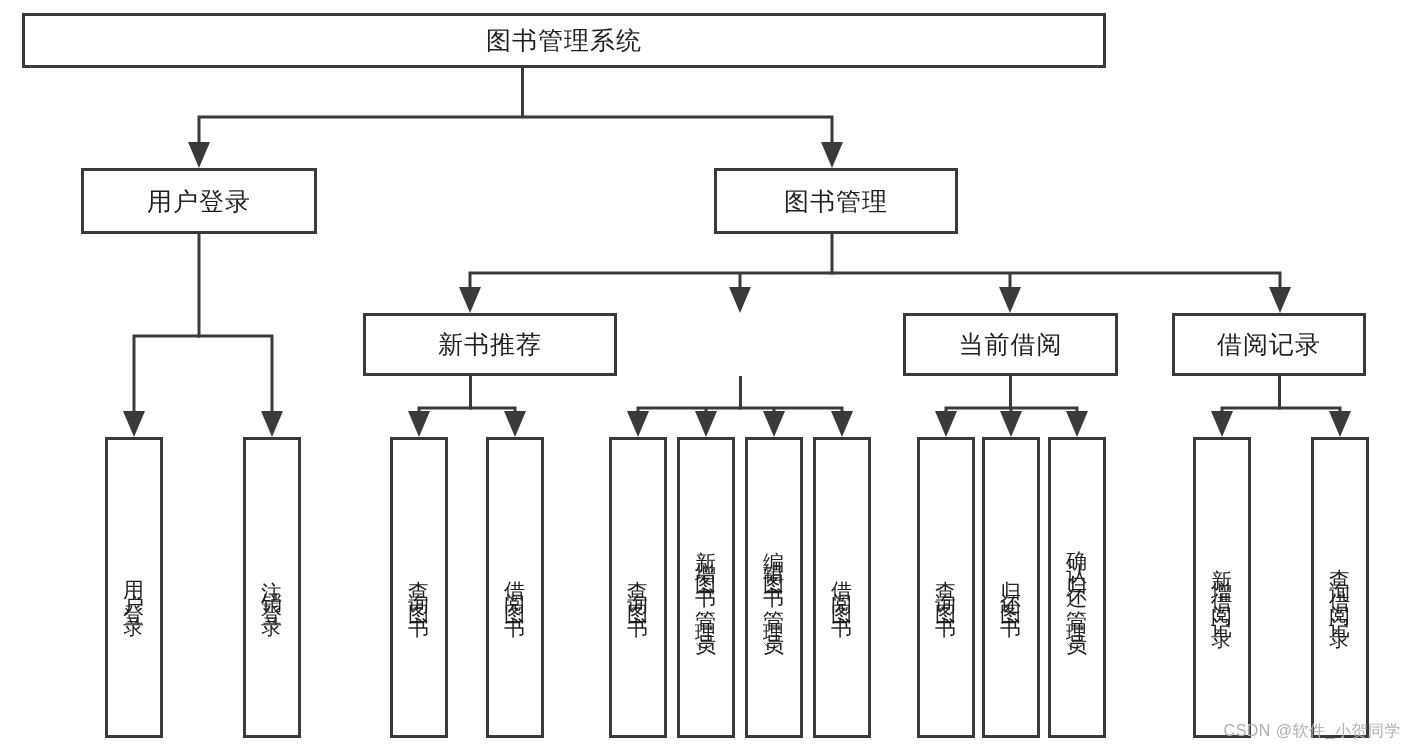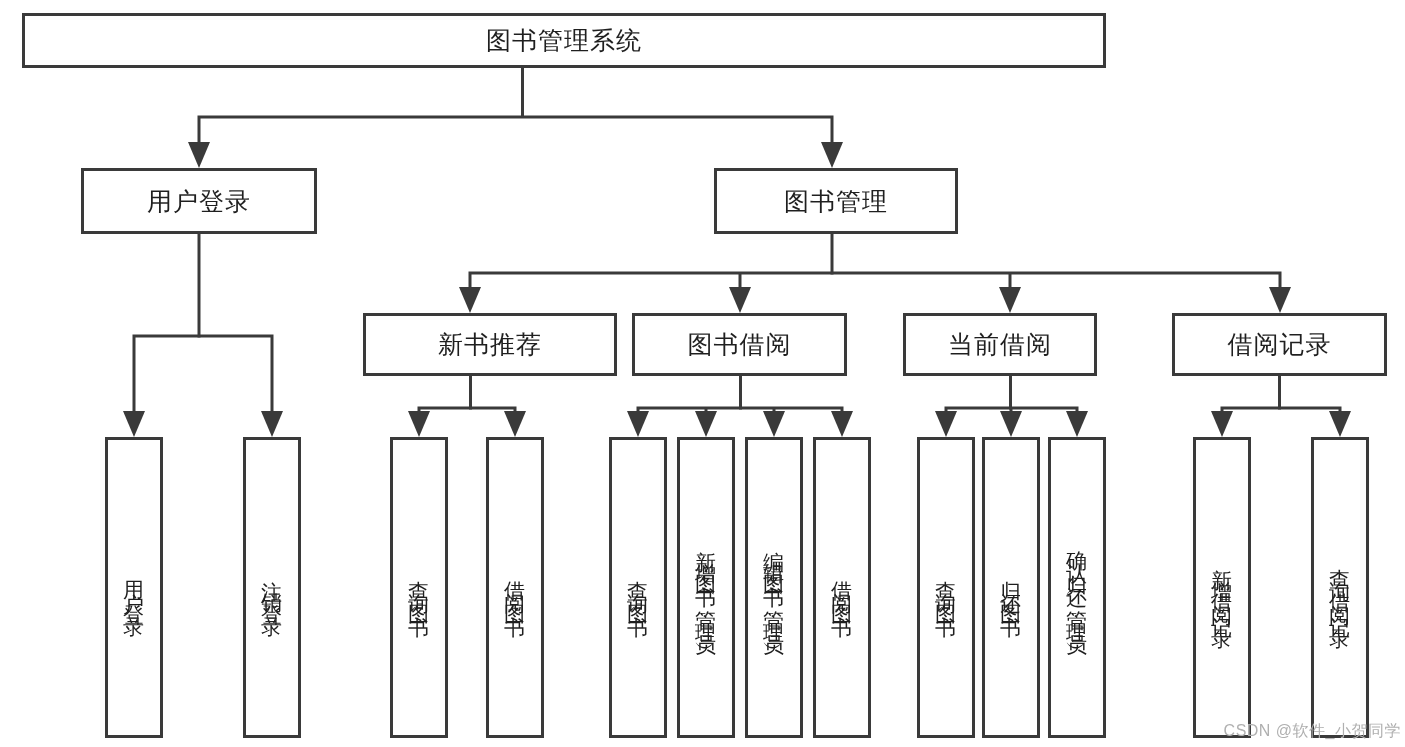--- a/index.html
+++ b/index.html
@@ -83,27 +83,24 @@
   <div class="box" style="left:81px;top:168px;width:236px;height:66px">
     <span class="hl">用户登录</span>
   </div>
   <div class="box" style="left:714px;top:168px;width:244px;height:66px">
     <span class="hl">图书管理</span>
   </div>
 
   <div class="box" style="left:363px;top:313px;width:254px;height:63px">
     <span class="hl">新书推荐</span>
   </div>
-  <div class="box" style="left:632px;top:313px;width:215px;height:63px">
-    <span class="hl">图书借阅</span>
-  </div>
-  <div class="box" style="left:903px;top:313px;width:194px;height:63px">
+  <div class="box" style="left:903px;top:313px;width:215px;height:63px">
     <span class="hl">当前借阅</span>
   </div>
-  <div class="box" style="left:1172px;top:313px;width:215px;height:63px">
+  <div class="box" style="left:1172px;top:313px;width:194px;height:63px">
     <span class="hl">借阅记录</span>
   </div>
 
   <div class="box" style="left:105px;top:437px;width:58px;height:301px">
     <span class="vl">用户登录</span>
   </div>
   <div class="box" style="left:243px;top:437px;width:58px;height:301px">
     <span class="vl">注销登录</span>
   </div>
 

